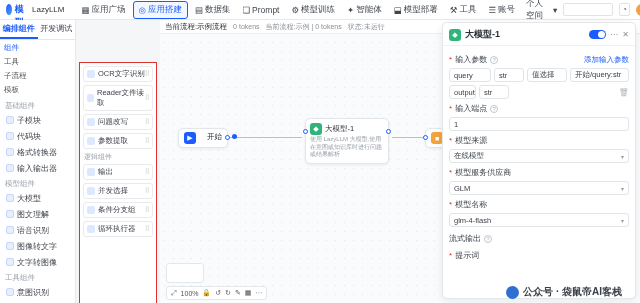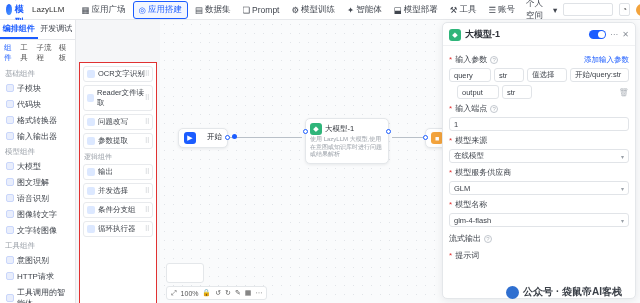--- a/index.html
+++ b/index.html
@@ -46,21 +46,21 @@
   
   .leftpanel {
     position: absolute; top: 20px; left: 0; width: 76px; bottom: 0;
     background: #fff; border-right: 1px solid #e6e8eb; overflow: hidden;
   }
   .lp-tabs { display: flex; border-bottom: 1px solid #e6e8eb; }
   .lp-tab {
     flex: 1; text-align: center; font-size: 8px; padding: 3px 0; color: #41464f;
   }
   .lp-tab.active { color: #1b5cff; font-weight: bold; border-bottom: 2px solid #1b5cff; }
-  .lp-subtabs { display: flex; gap: 4px; padding: 3px 4px; font-size: 7.5px; color: #555; }
+  .lp-subtabs { display: flex; gap: 4px; padding: 3px 4px; font-size: 7.5px; color: #555; flex-direction: column; }
   .lp-subtabs .st.active { color: #1b5cff; }
   .lp-group-title { font-size: 7.5px; color: #9aa0a8; padding: 3px 5px 1px; }
   .lp-item {
     display: flex; align-items: center; gap: 3px; padding: 2.5px 6px; font-size: 8px; color: #3a3f47;
   }
   .lp-dot { width: 8px; height: 8px; border-radius: 2px; background: #e9eefc; border:1px solid #c9d6fb; flex:0 0 auto;}
 
   
   .palette {
     position: absolute; top: 22px; left: 79px; width: 78px; height: 252px;
@@ -344,20 +344,26 @@
     <div class="pal-item">
       <span class="pal-left">
           <span class="pal-ic"></span>
           <span>循环执行器</span>
         </span>
       <span class="pal-grip">⠿</span>
     </div>
   </div>
 
   <div class="canvas">
+    <div class="canvas-toolbar">
+      <span class="ct-title">当前流程:示例流程</span>
+      <span class="ct-badge">0 tokens</span>
+      <span class="ct-badge">当前流程:示例 | 0 tokens</span>
+      <span class="ct-badge">状态:未运行</span>
+    </div>
 
     <div class="edge" style="left:56px; top:117px; width:86px;"></div>
     <div class="edge-dot" style="left:72px; top:114px;"></div>
     <div class="edge" style="left:232px; top:117px; width:32px;"></div>
 
     <div class="node node-start">
       <span class="node-ic" style="background:#1b5cff;">▶</span>
       <span>开始</span>
       <span class="port" style="right:-3px; top:6px;"></span>
     </div>
@@ -411,21 +417,21 @@
       </div>
 
       <div class="row">
         <div class="inp" style="width:42px;">query</div>
         <div class="inp" style="width:30px;">str</div>
         <div class="inp" style="width:40px;">值选择</div>
         <div class="inp grow">开始/query:str</div>
       </div>
 
       <div class="row">
-        <div class="inp" style="width:42px;margin-left:8px;">output</div>
+        <div class="inp" style="width:27px;">output</div>
         <div class="inp" style="width:30px;">str</div>
         <div style="flex:1"></div>
         <span class="trash">🗑</span>
       </div>
 
       <div class="field-label">
         <span class="req">*</span>
         <span>输入端点</span>
         <span class="hint">?</span>
       </div>

